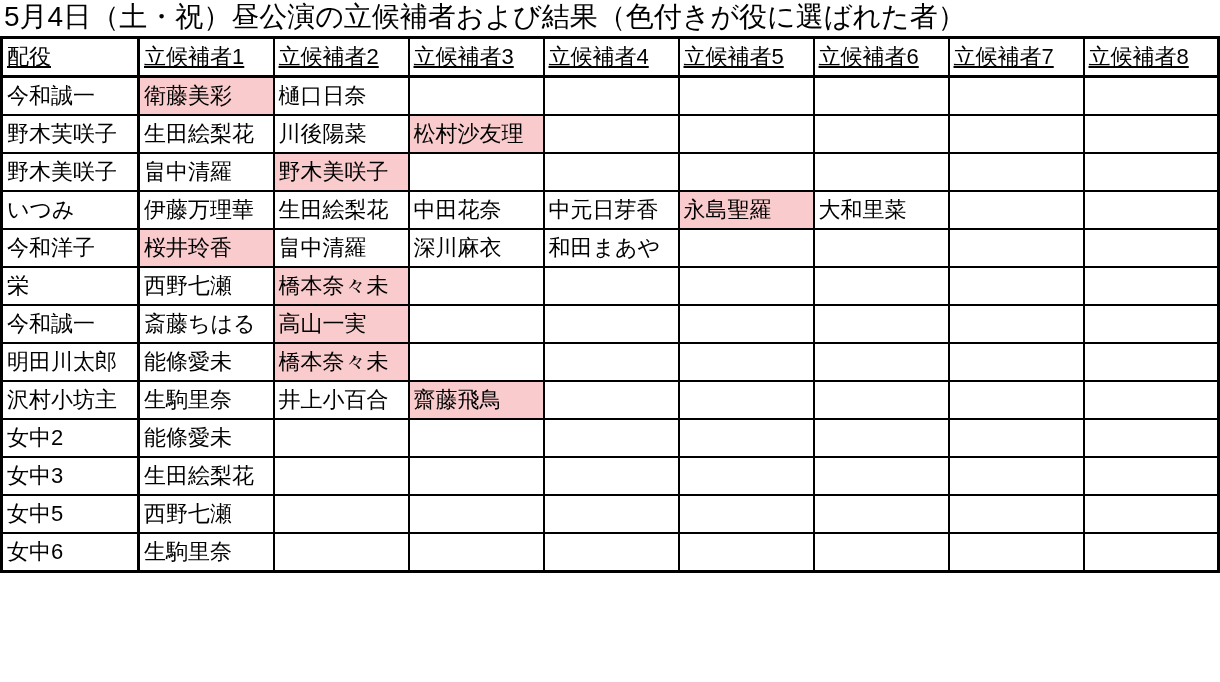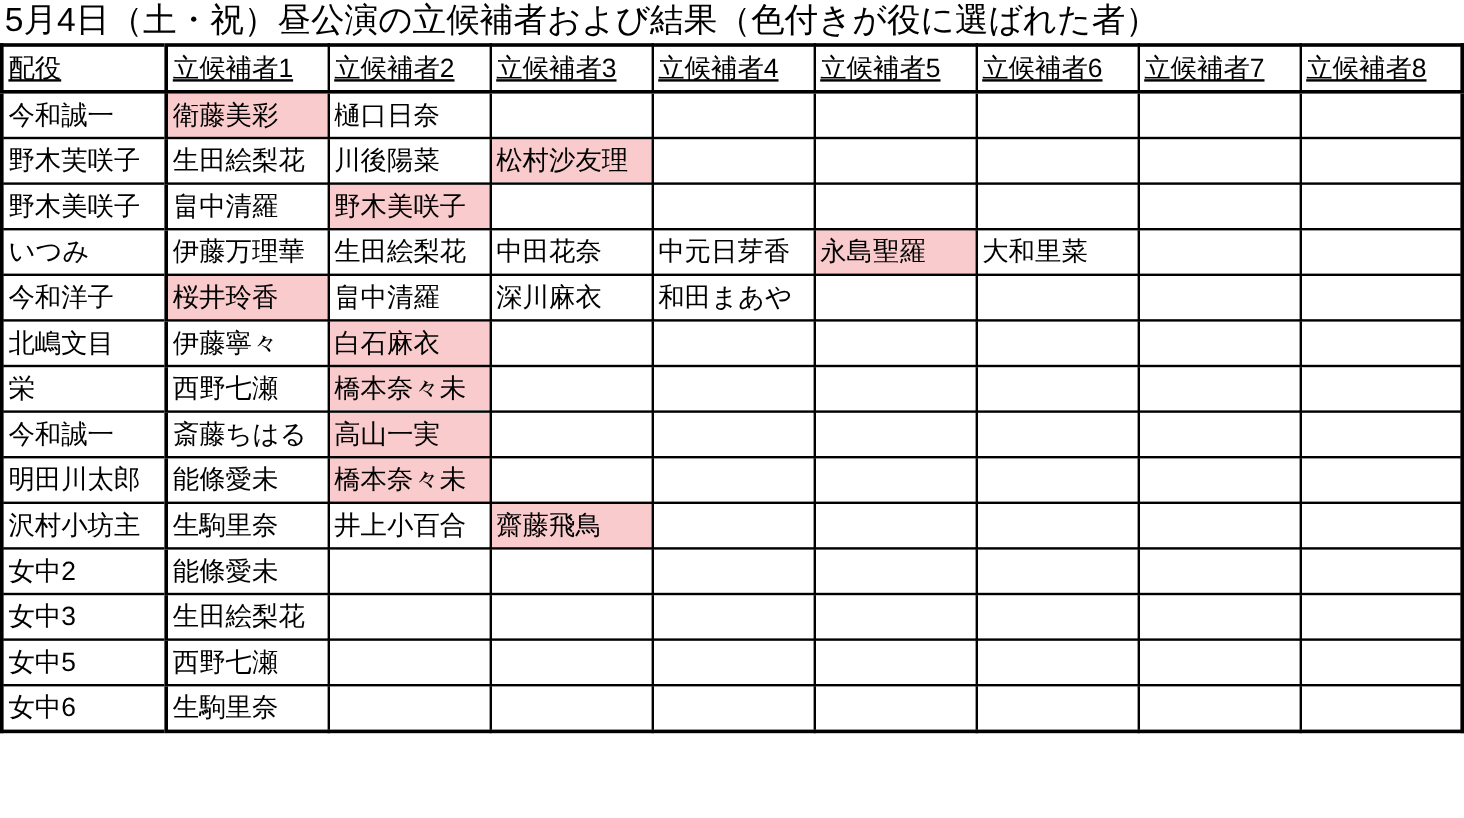--- a/index.html
+++ b/index.html
@@ -109,31 +109,20 @@
         <td class="selected">桜井玲香</td>
         <td>畠中清羅</td>
         <td>深川麻衣</td>
         <td>和田まあや</td>
         <td></td>
         <td></td>
         <td></td>
         <td></td>
       </tr>
       <tr>
-        <td class="role-col">北嶋文目</td>
-        <td>伊藤寧々</td>
-        <td class="selected">白石麻衣</td>
-        <td></td>
-        <td></td>
-        <td></td>
-        <td></td>
-        <td></td>
-        <td></td>
-      </tr>
-      <tr>
         <td class="role-col">栄</td>
         <td>西野七瀬</td>
         <td class="selected">橋本奈々未</td>
         <td></td>
         <td></td>
         <td></td>
         <td></td>
         <td></td>
         <td></td>
       </tr>

